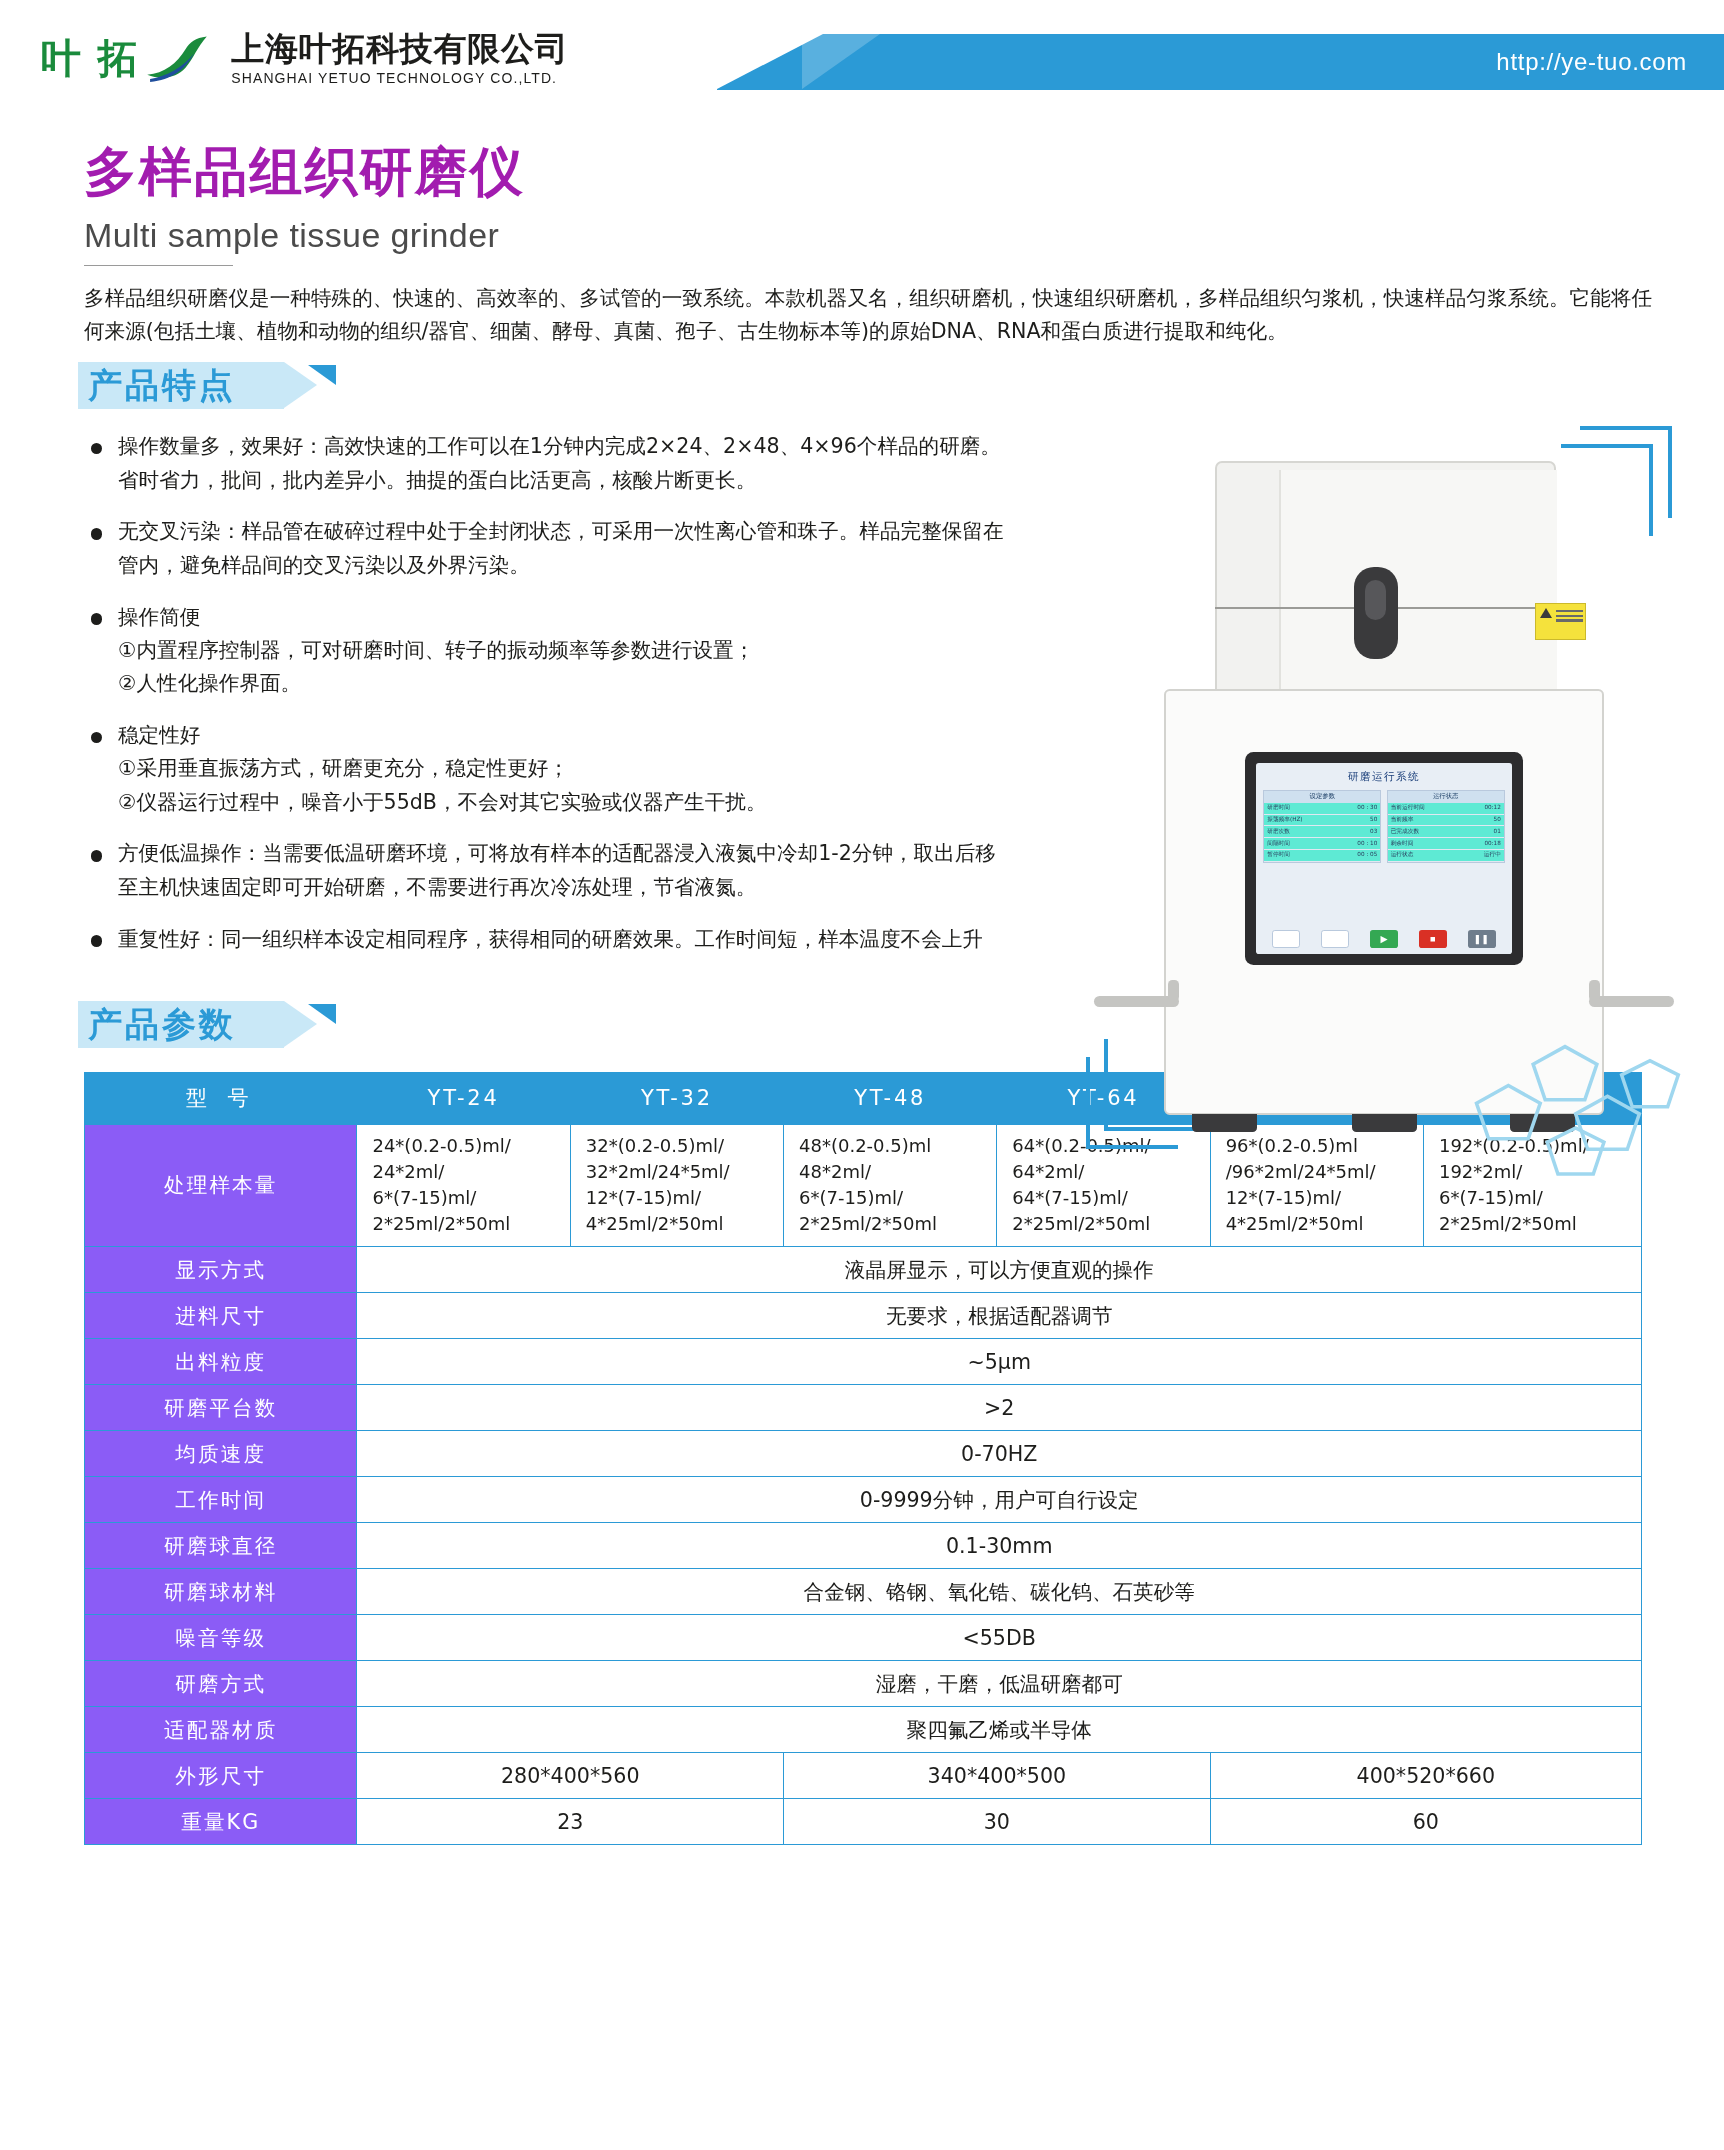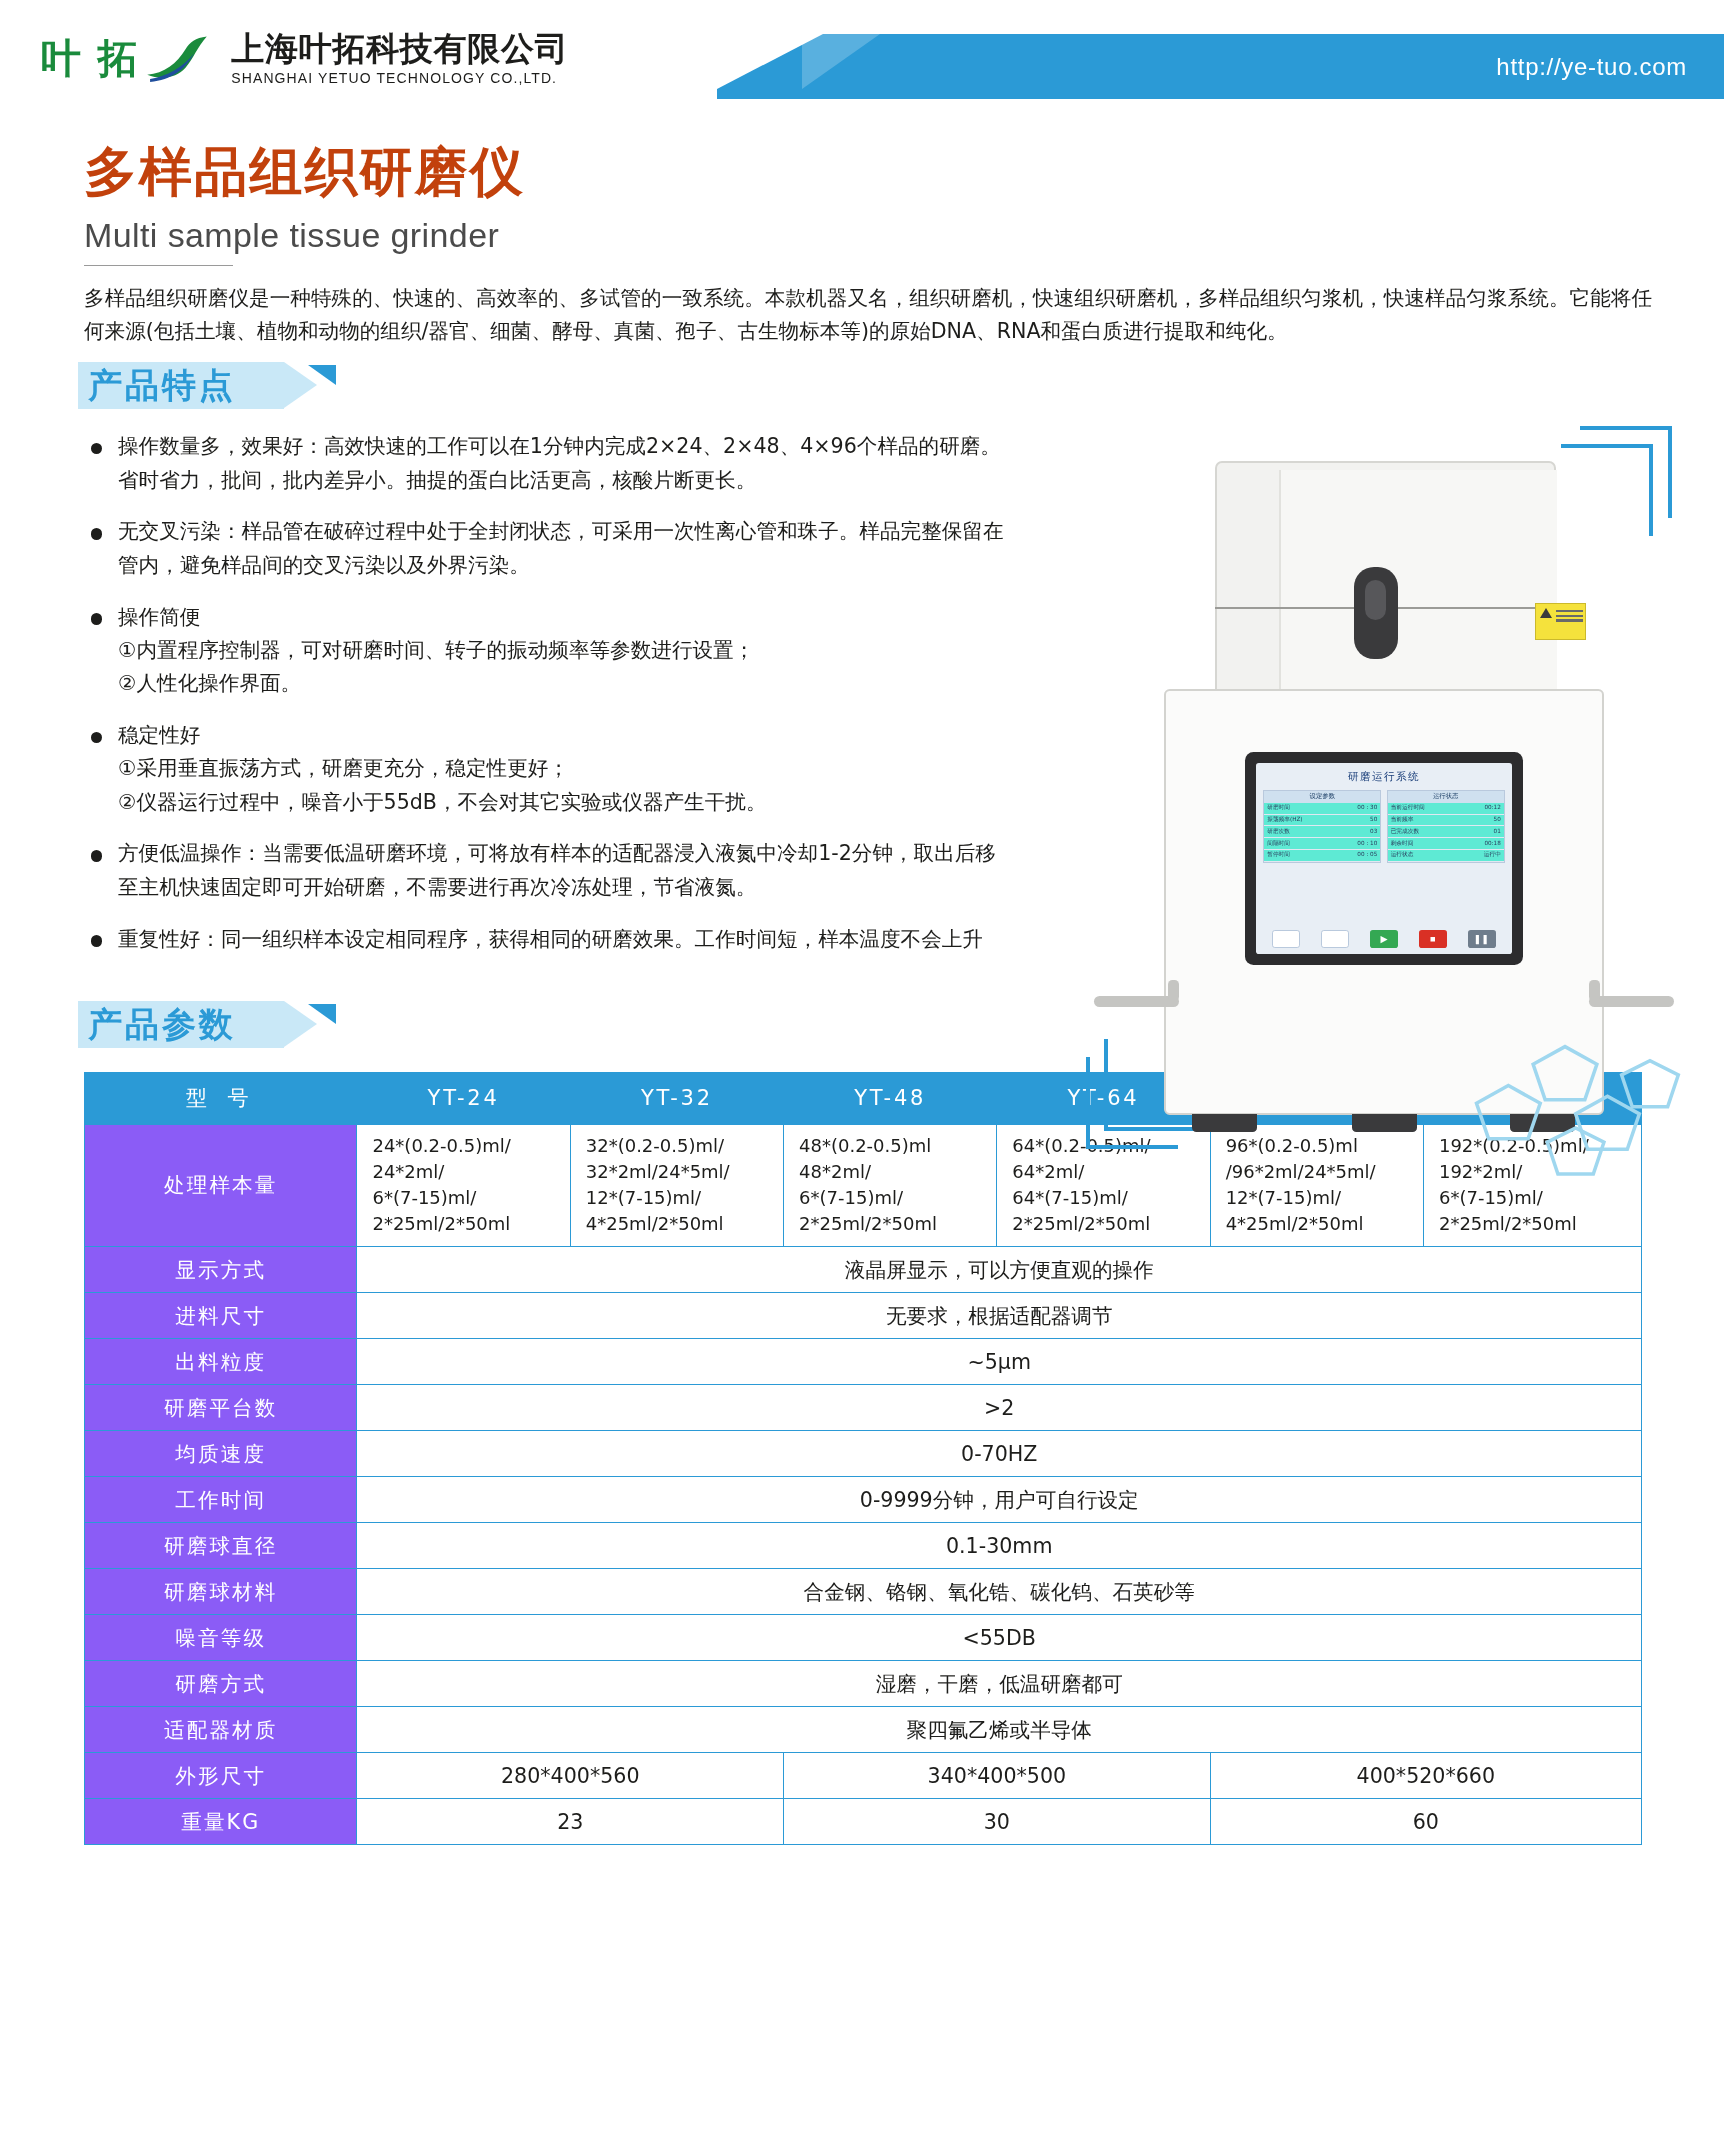--- a/index.html
+++ b/index.html
@@ -62,21 +62,21 @@
     color: #1d1d1b;
     margin-top: 4.3px;
     font-family: "Liberation Sans", sans-serif;
   }
 
   .header-bar {
     position: absolute;
     left: 717px;
     top: 34px;
     width: 1008px;
-    height: 65px;
+    height: 56px;
     background: #2b9ad6;
     display: flex;
     align-items: center;
     justify-content: flex-end;
   }
   .header-bar .url {
     color: #ffffff;
     font-size: 24px;
     letter-spacing: 0.7px;
     margin-right: 38px;
@@ -100,21 +100,21 @@
     border-left: 78px solid rgba(255,255,255,0.22);
     border-bottom: 55px solid transparent;
   }
 
   
   .title-block { margin: 15.6px 0 0 84px; }
   .title-cn {
     font-size: 53px;
     font-weight: bold;
     letter-spacing: 2.1px;
-    color: #c2410c;
+    color: #a21caf;
     font-family: "DejaVu Sans", sans-serif;
   }
   .title-en {
     font-size: 34px;
     color: #4b4b4b;
     margin-top: 7px;
     letter-spacing: 0.4px;
     font-family: "Liberation Sans", sans-serif;
   }
   .title-rule {

